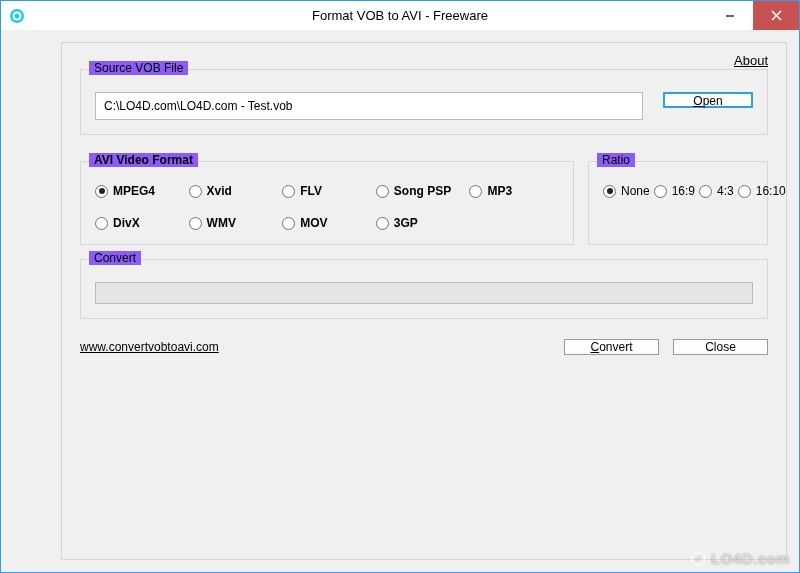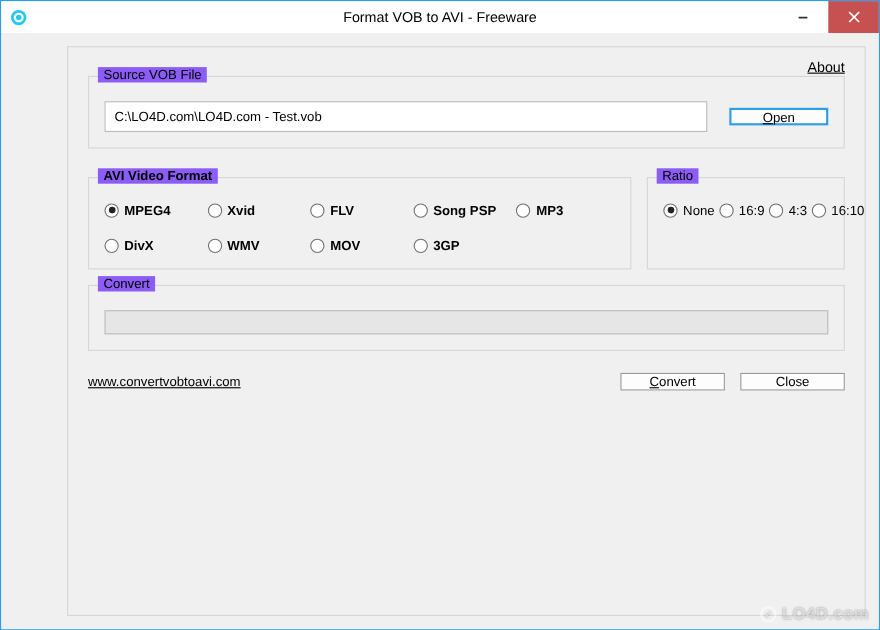--- a/index.html
+++ b/index.html
@@ -132,21 +132,20 @@
       background: #8b5cf6;
       padding: 0 5px;
       font-size: 12px;
       color: #000;
     }
 
     
     .source-row {
       display: flex;
       gap: 20px;
-      align-items: center;
     }
     .text-input {
       flex: 1;
       height: 28px;
       border: 1px solid #bababa;
       background: #fff;
       padding: 0 8px;
       font-size: 12px;
       font-family: inherit;
     }

